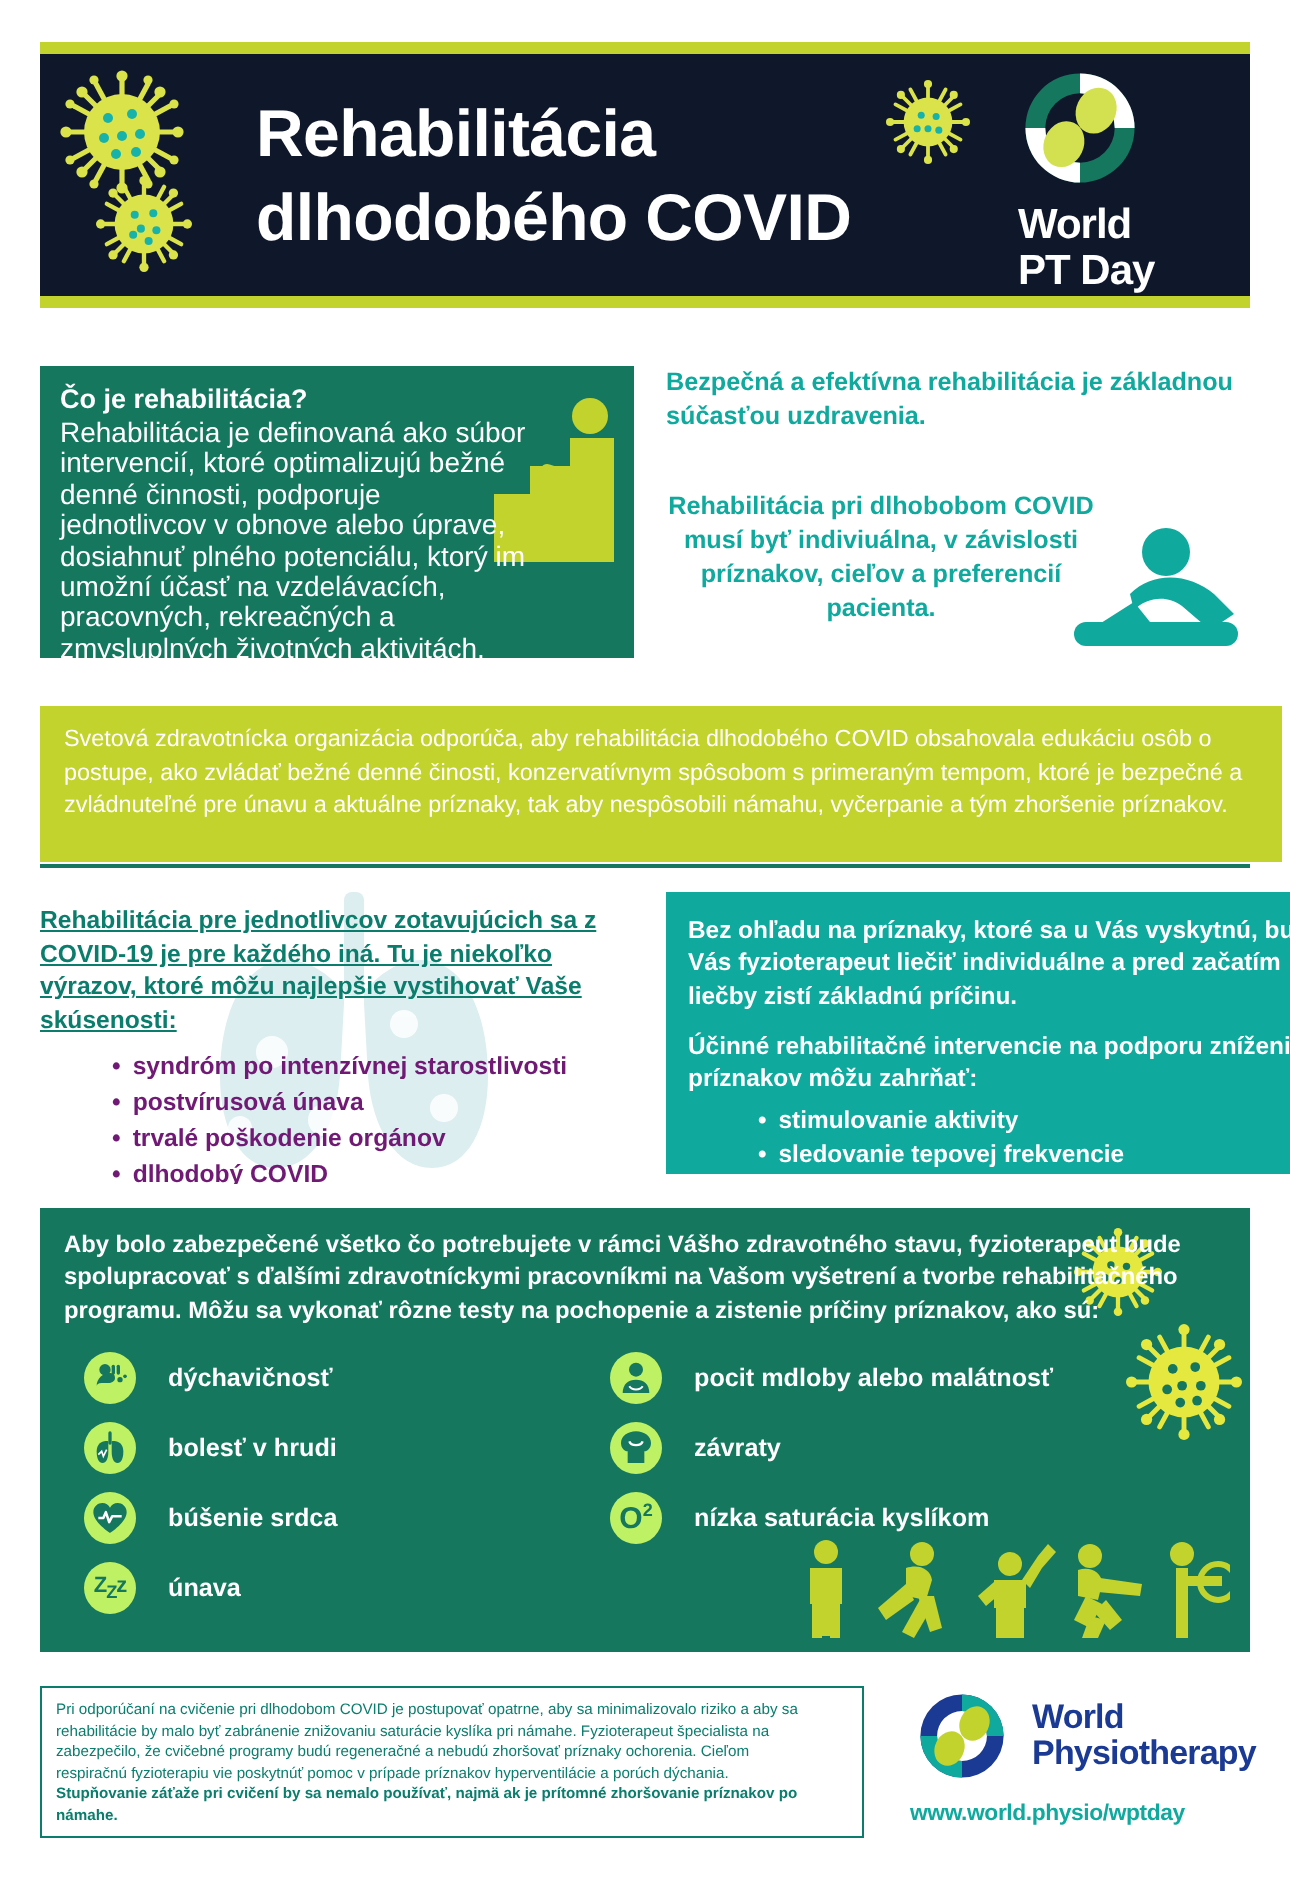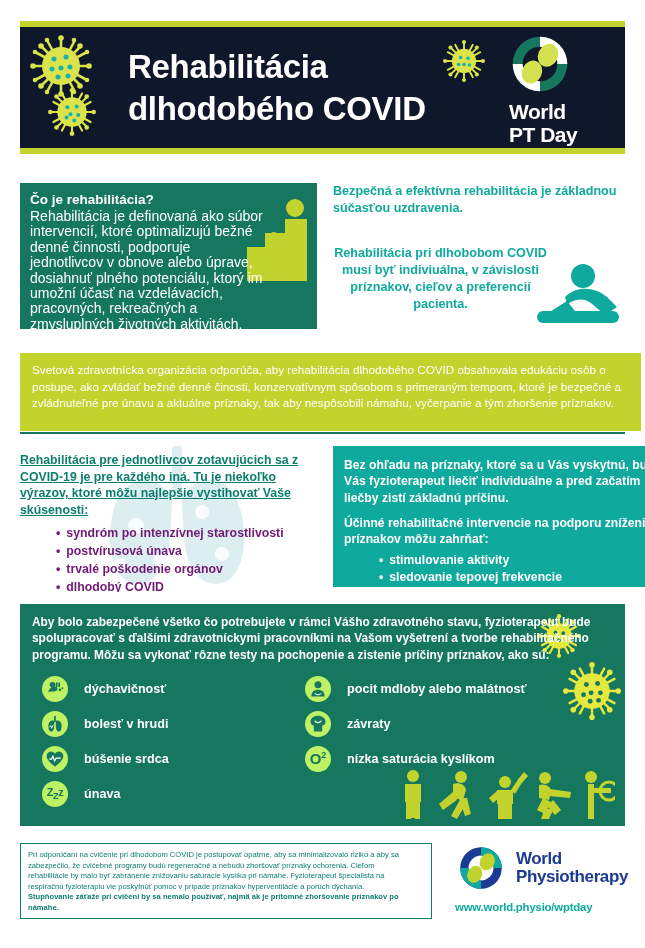--- a/index.html
+++ b/index.html
@@ -586,22 +586,22 @@
         <circle cx="196" cy="9" r="6"></circle>
         <rect x="193" y="16" width="6" height="35"></rect>
         <rect x="196" y="20" width="20" height="5"></rect>
         <circle cx="214" cy="23" r="9" fill="none" stroke="#c3d32e" stroke-width="3"></circle>
       </g>
     </svg>
   </div>
 
   <div class="footnote">
     <p>Pri odporúčaní na cvičenie pri dlhodobom COVID je postupovať opatrne, aby sa minimalizovalo riziko a aby sa</p>
+    <p>rehabilitácie by malo byť zabránenie znižovaniu saturácie kyslíka pri námahe. Fyzioterapeut špecialista na</p>
     <p>zabezpečilo, že cvičebné programy budú  regeneračné a nebudú zhoršovať príznaky ochorenia. Cieľom</p>
-    <p>rehabilitácie by malo byť zabránenie znižovaniu saturácie kyslíka pri námahe. Fyzioterapeut špecialista na</p>
     <p>respiračnú fyzioterapiu vie poskytnúť pomoc v prípade príznakov hyperventilácie a porúch dýchania.</p>
     <p class="bold">Stupňovanie záťaže pri cvičení by sa nemalo používať, najmä ak je prítomné zhoršovanie príznakov po</p>
     <p class="bold">námahe.</p>
   </div>
 
   <div class="wp-logo">
     <div class="wp-row">
       <svg width="52" height="52" viewBox="0 0 100 100">
         <path d="M50 10 A40 40 0 0 1 90 50 A40 40 0 0 1 50 90 A40 40 0 0 1 10 50 A40 40 0 0 1 50 10 Z
                  M50 26 A24 24 0 0 0 26 50 A24 24 0 0 0 50 74 A24 24 0 0 0 74 50 A24 24 0 0 0 50 26 Z" fill="#1b3a94" fill-rule="evenodd"></path>

